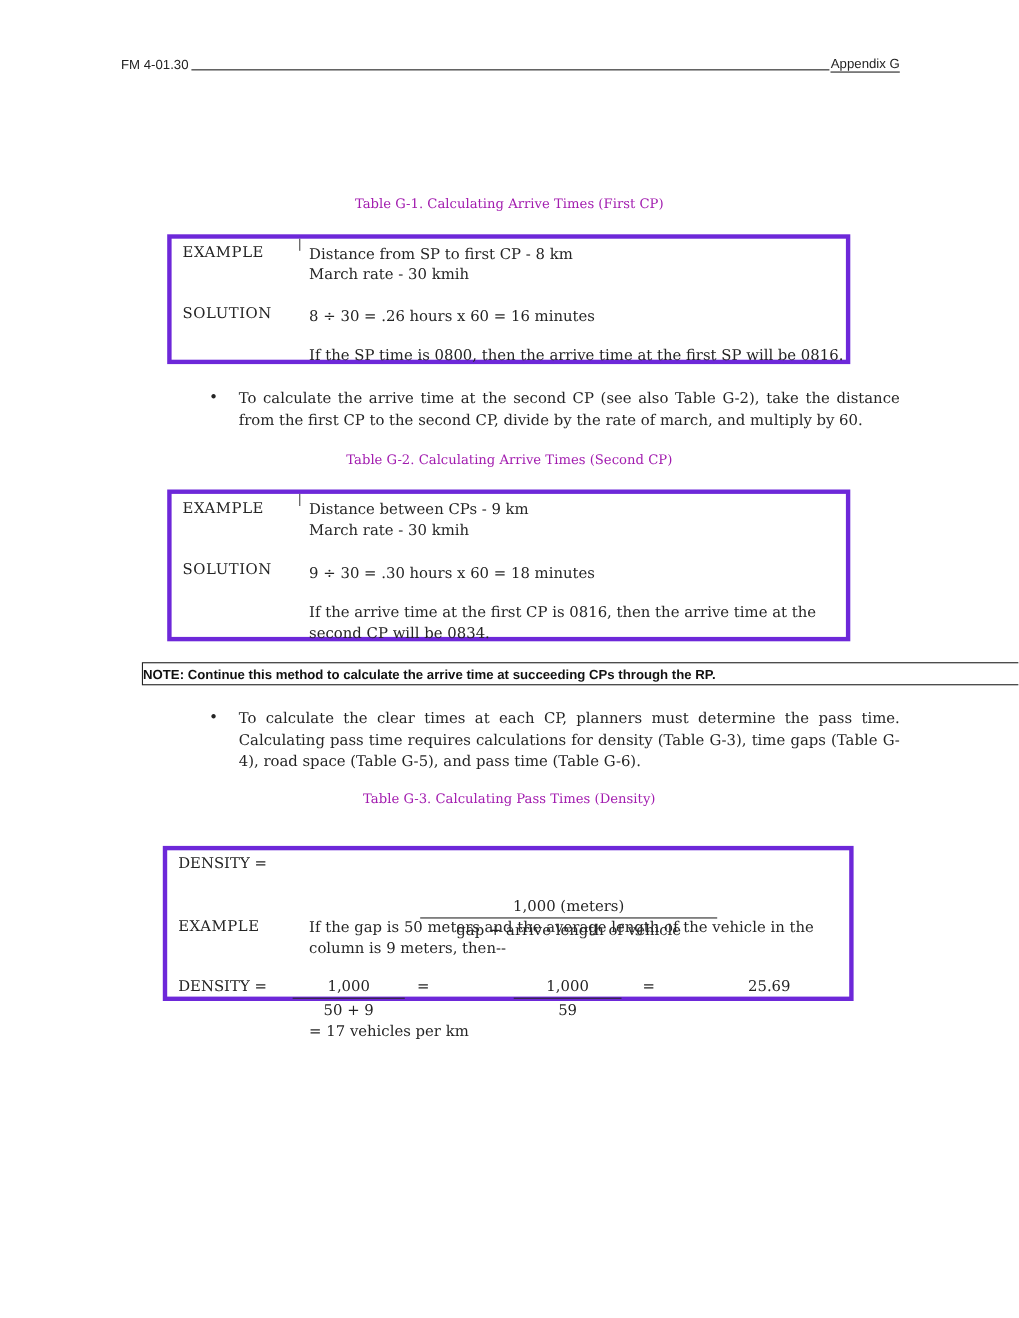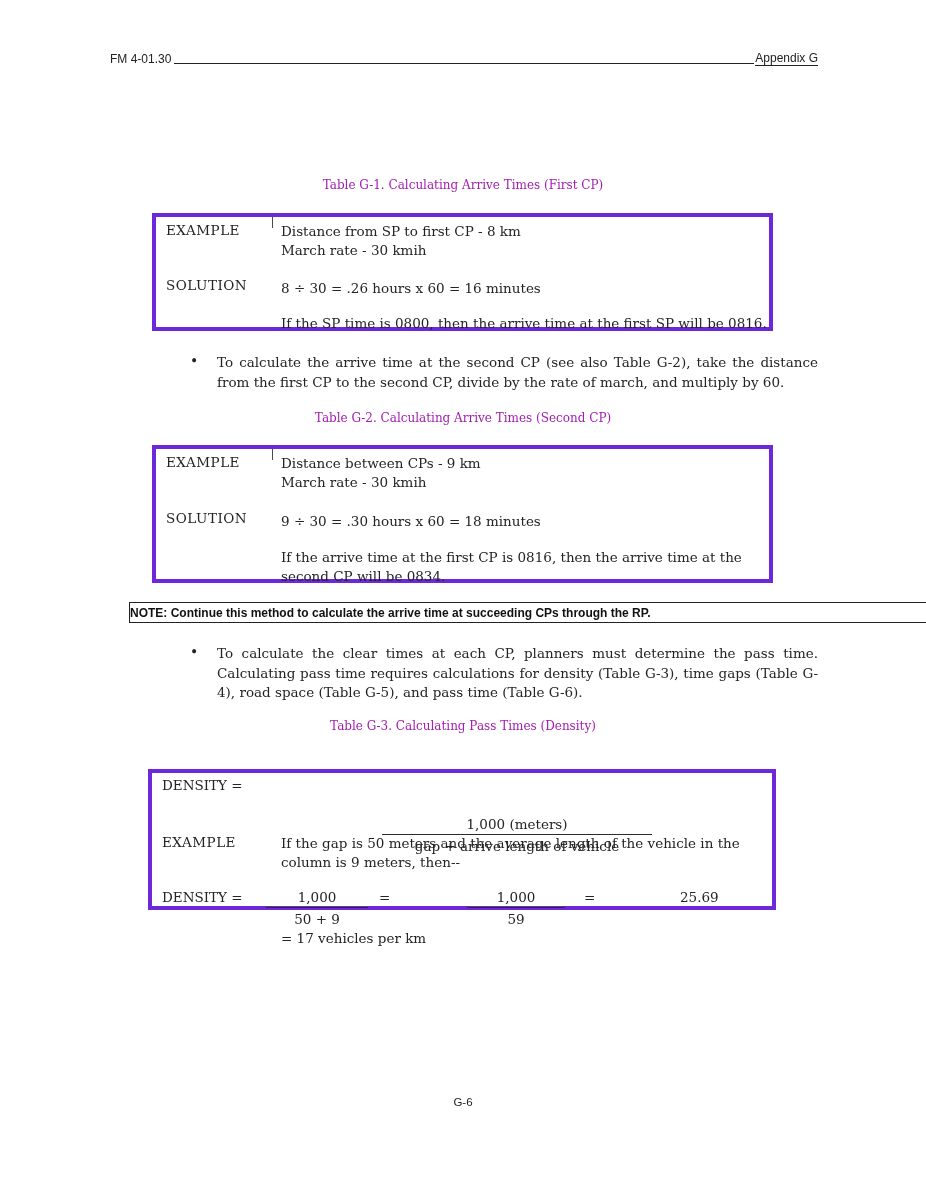--- a/index.html
+++ b/index.html
@@ -140,15 +140,14 @@
       <span class="den">59</span>
     </div>
 
     <div class="abs" style="left:432px; top:116px; font-size:13.5px;">=</div>
 
     <div class="abs" style="left:528px; top:116px; font-size:13.5px;">25.69</div>
 
     <div class="row-content" style="left:129px; top:156px;">= 17 vehicles per km</div>
   </div>
 
-  <div class="footer">G-6</div>
 
 </div>
 
 </body></html>

